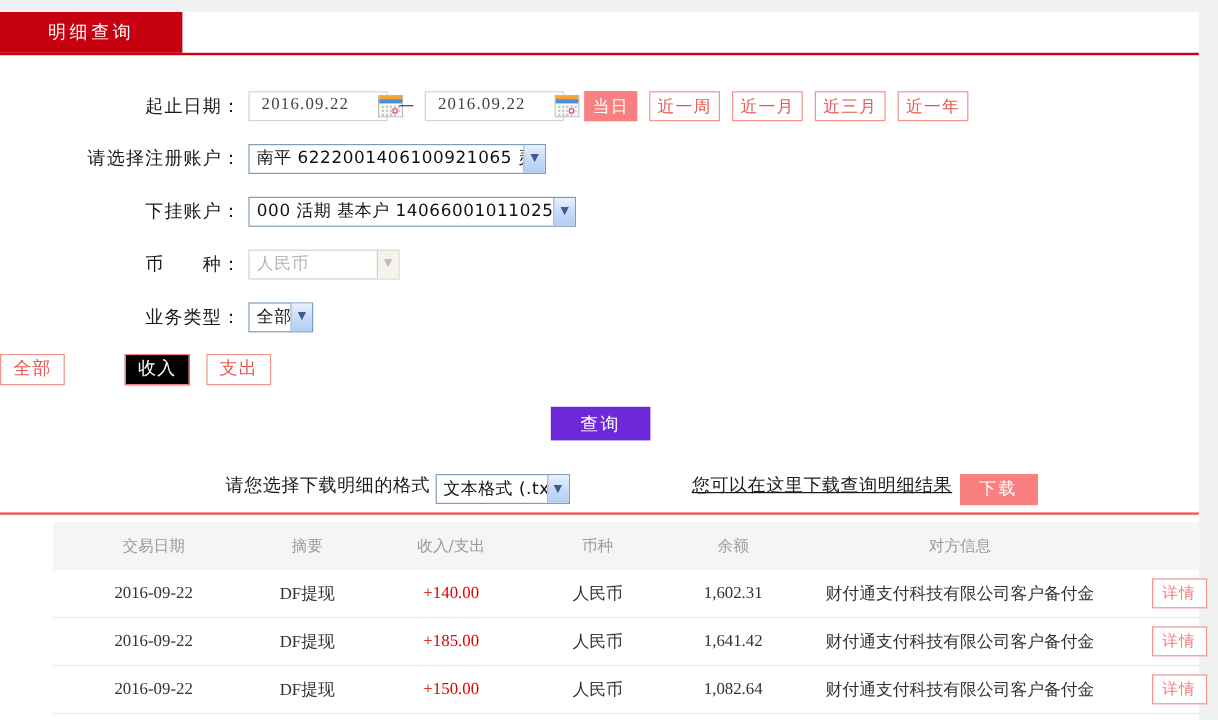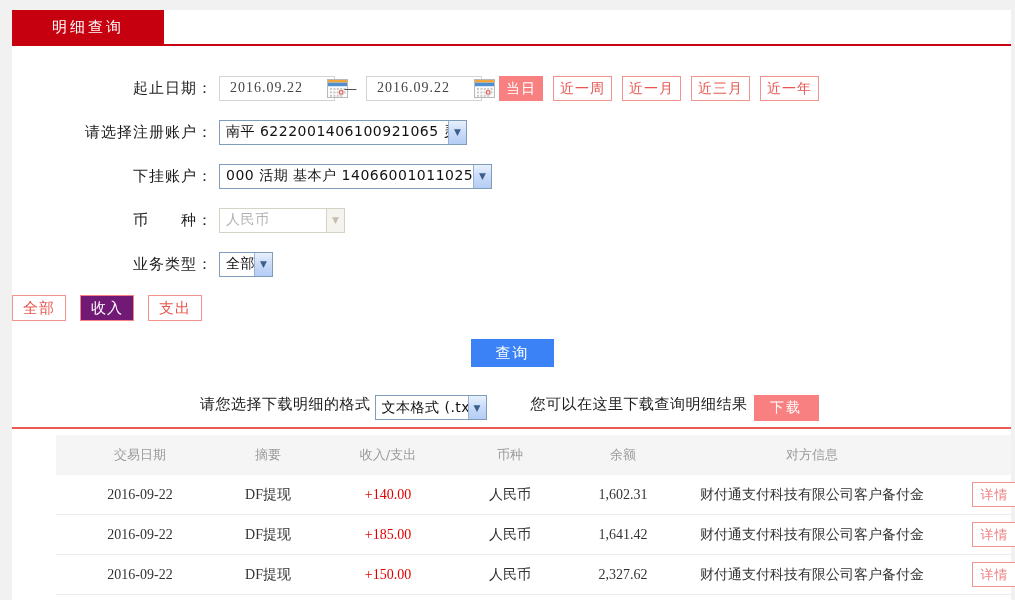--- a/index.html
+++ b/index.html
@@ -5,21 +5,21 @@
   * { margin:0; padding:0; box-sizing:border-box; }
   html,body { width:1015px; height:600px; }
   body {
     background:#f1f1f1;
     font-family:"DejaVu Sans","Liberation Sans",sans-serif;
     color:#222;
     position:relative;
     overflow:hidden;
   }
   .panel {
-    position:absolute; left:12px; top:10px;
+    position:absolute; left:0; top:10px;
     width:999px; height:590px;
     background:#ffffff;
   }
   
   .tab {
     width:152px; height:34px;
     background:#c7000f;
     color:#fff;
     font-size:15px; letter-spacing:3px;
     display:flex; align-items:center; justify-content:center;
@@ -76,38 +76,38 @@
     background:#f4f3ee; border-left-color:#d6d2c4; color:#c2bfb2;
   }
   
   .flow-btn {
     margin-right:14px;
     font-size:15px; letter-spacing:1px;
     padding:3px 10px;
     border:1px solid #f2938e; color:#e85650; background:#fff;
     cursor:pointer; line-height:18px;
   }
-  .flow-btn.active { background:#701a75; border-color:#f98080; color:#fff; }
+  .flow-btn.active { background:#000000; border-color:#f98080; color:#fff;margin-left:36px; }
   
   .query-btn {
     display:block;
     margin:14px 0 0 459px;
     width:83px; height:28px;
-    background:#3b82f6; color:#fff;
+    background:#6d28d9; color:#fff;
     border:none; font-size:15px; letter-spacing:2px;
     cursor:pointer;
   }
   .download-row {
     margin-top:28px; height:26px;
     display:flex; align-items:flex-start;
     font-size:15px; color:#1a1a1a;
   }
   .download-row .fmt-label { margin-left:188px; letter-spacing:0.5px; }
   .download-row .fmt-select { width:112px; margin-left:4px; }
-  .download-row .hint { margin-left:44px; letter-spacing:0.5px; }
+  .download-row .hint { margin-left:102px; letter-spacing:0.5px;text-decoration:underline; }
   .download-btn {
     margin-left:6px;
     width:65px; height:26px;
     background:#f98080; color:#fff; border:none;
     font-size:14px; letter-spacing:2px; cursor:pointer;
   }
   .table-topline { margin-top:6px; height:2px; background:#ec5a56; }
   
   .tbl { margin-top:6px; font-size:13px;padding-left:44px; }
   .t-head {
@@ -291,19 +291,19 @@
       <span class="c c5">1,641.42</span>
       <span class="c c6">财付通支付科技有限公司客户备付金</span>
       <span class="c c7"><button class="detail-btn">详情</button></span>
     </div>
 
     <div class="t-row">
       <span class="c c1">2016-09-22</span>
       <span class="c c2">DF提现</span>
       <span class="c c3 amount">+150.00</span>
       <span class="c c4">人民币</span>
-      <span class="c c5">2,327.62</span>
+      <span class="c c5">1,082.64</span>
       <span class="c c6">财付通支付科技有限公司客户备付金</span>
       <span class="c c7"><button class="detail-btn">详情</button></span>
     </div>
   </div>
 
 </div>
 
 </body></html>

